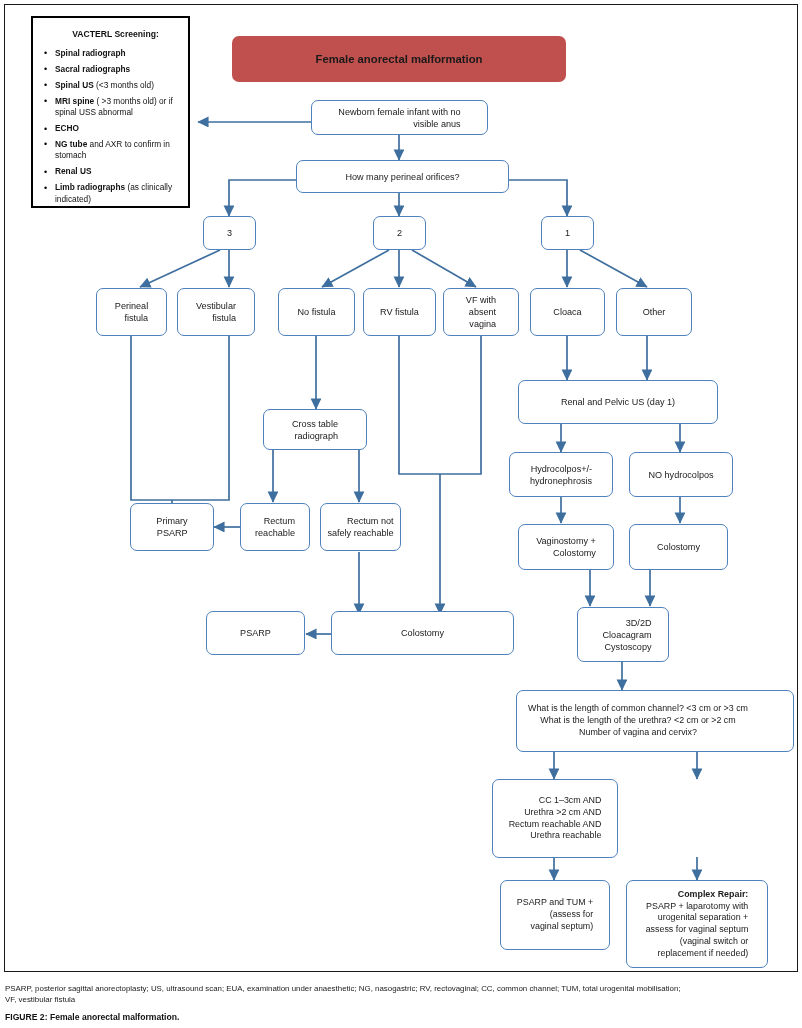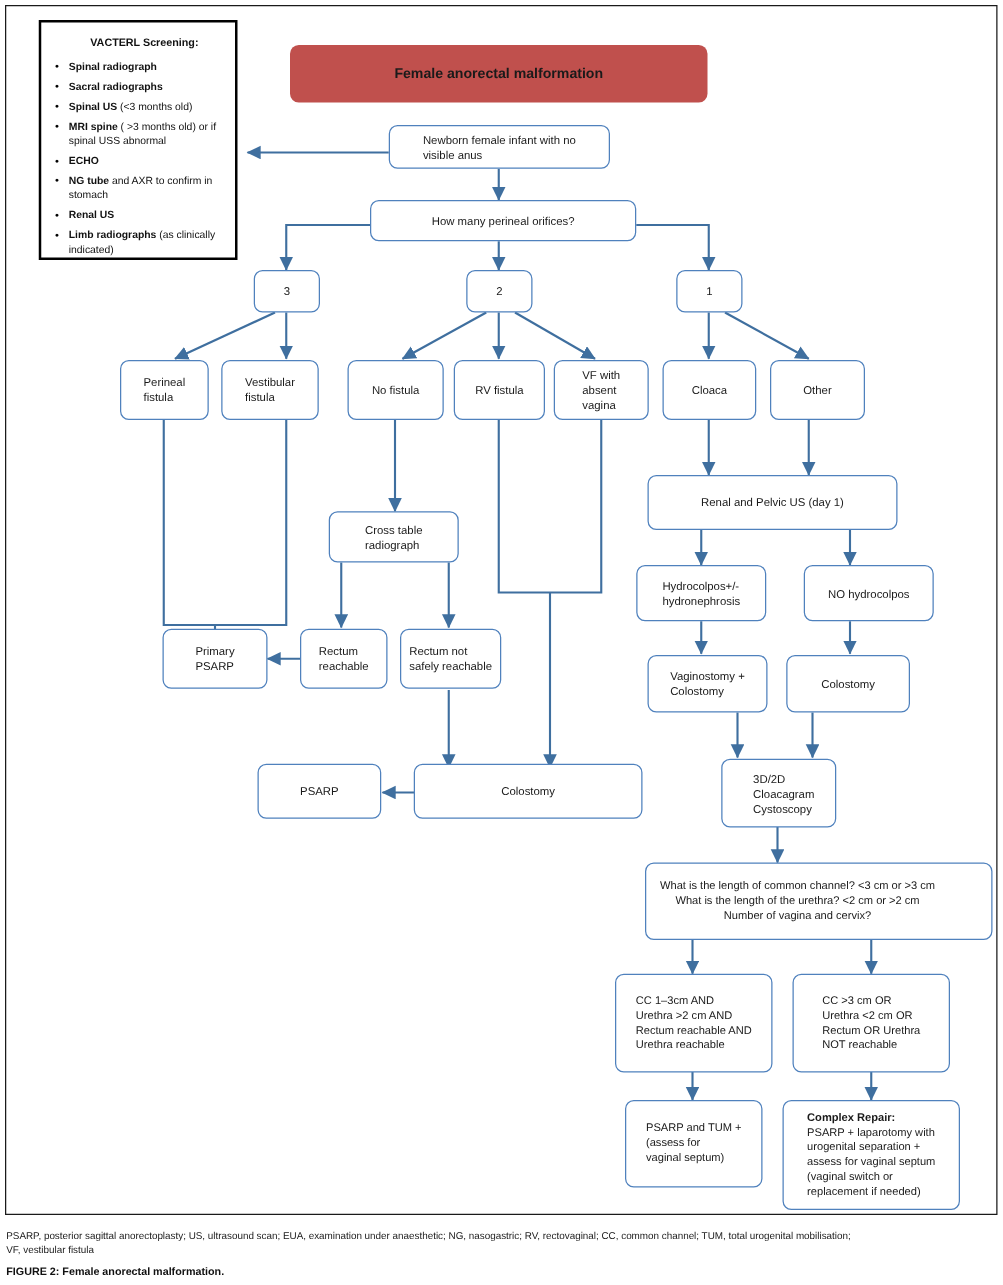--- a/index.html
+++ b/index.html
@@ -94,21 +94,21 @@
     position: absolute;
     border: 1.1px solid #4f81bd;
     border-radius: 7px;
     background: #ffffff;
     color: #1a1a1a;
     font-size: 9.1px;
     line-height: 1.32;
     display: flex;
     align-items: center;
     justify-content: center;
-    text-align: left;
+    text-align: right;
     padding: 2px 4px;
   }
   .node.left-align {
     justify-content: flex-start;
     text-align: left;
     padding-left: 11px;
   }
   .node .ln { display: block; }
   .node b { font-weight: 700; }
   .node.small { font-size: 8.9px; }
@@ -309,21 +309,21 @@
       </span>
     </div>
 
     <div class="node" style="left:509px; top:452px; width:104px; height:45px;">
       <span>
         <span class="ln">Hydrocolpos+/-</span>
         <span class="ln">hydronephrosis</span>
       </span>
     </div>
 
-    <div class="node" style="left:643px; top:452px; width:104px; height:45px;">
+    <div class="node" style="left:629px; top:452px; width:104px; height:45px;">
       <span class="ln">NO hydrocolpos</span>
     </div>
 
     <div class="node" style="left:130px; top:503px; width:84px; height:48px;">
       <span>
         <span class="ln">Primary</span>
         <span class="ln">PSARP</span>
       </span>
     </div>
 
@@ -378,28 +378,20 @@
 
     <div class="node small" style="left:492px; top:779px; width:126px; height:79px;">
       <span>
         <span class="ln">CC 1–3cm AND</span>
         <span class="ln">Urethra &gt;2 cm AND</span>
         <span class="ln">Rectum reachable AND</span>
         <span class="ln">Urethra reachable</span>
       </span>
     </div>
 
-    <div class="node small" style="left:634px; top:779px; width:126px; height:79px;">
-      <span>
-        <span class="ln">CC &gt;3 cm OR</span>
-        <span class="ln">Urethra &lt;2 cm OR</span>
-        <span class="ln">Rectum OR Urethra</span>
-        <span class="ln">NOT reachable</span>
-      </span>
-    </div>
 
     <div class="node small" style="left:626px; top:880px; width:142px; height:88px;">
       <span>
         <span class="ln"><b>Complex Repair:</b></span>
         <span class="ln">PSARP + laparotomy with</span>
         <span class="ln">urogenital separation +</span>
         <span class="ln">assess for vaginal septum</span>
         <span class="ln">(vaginal switch or</span>
         <span class="ln">replacement if needed)</span>
       </span>

